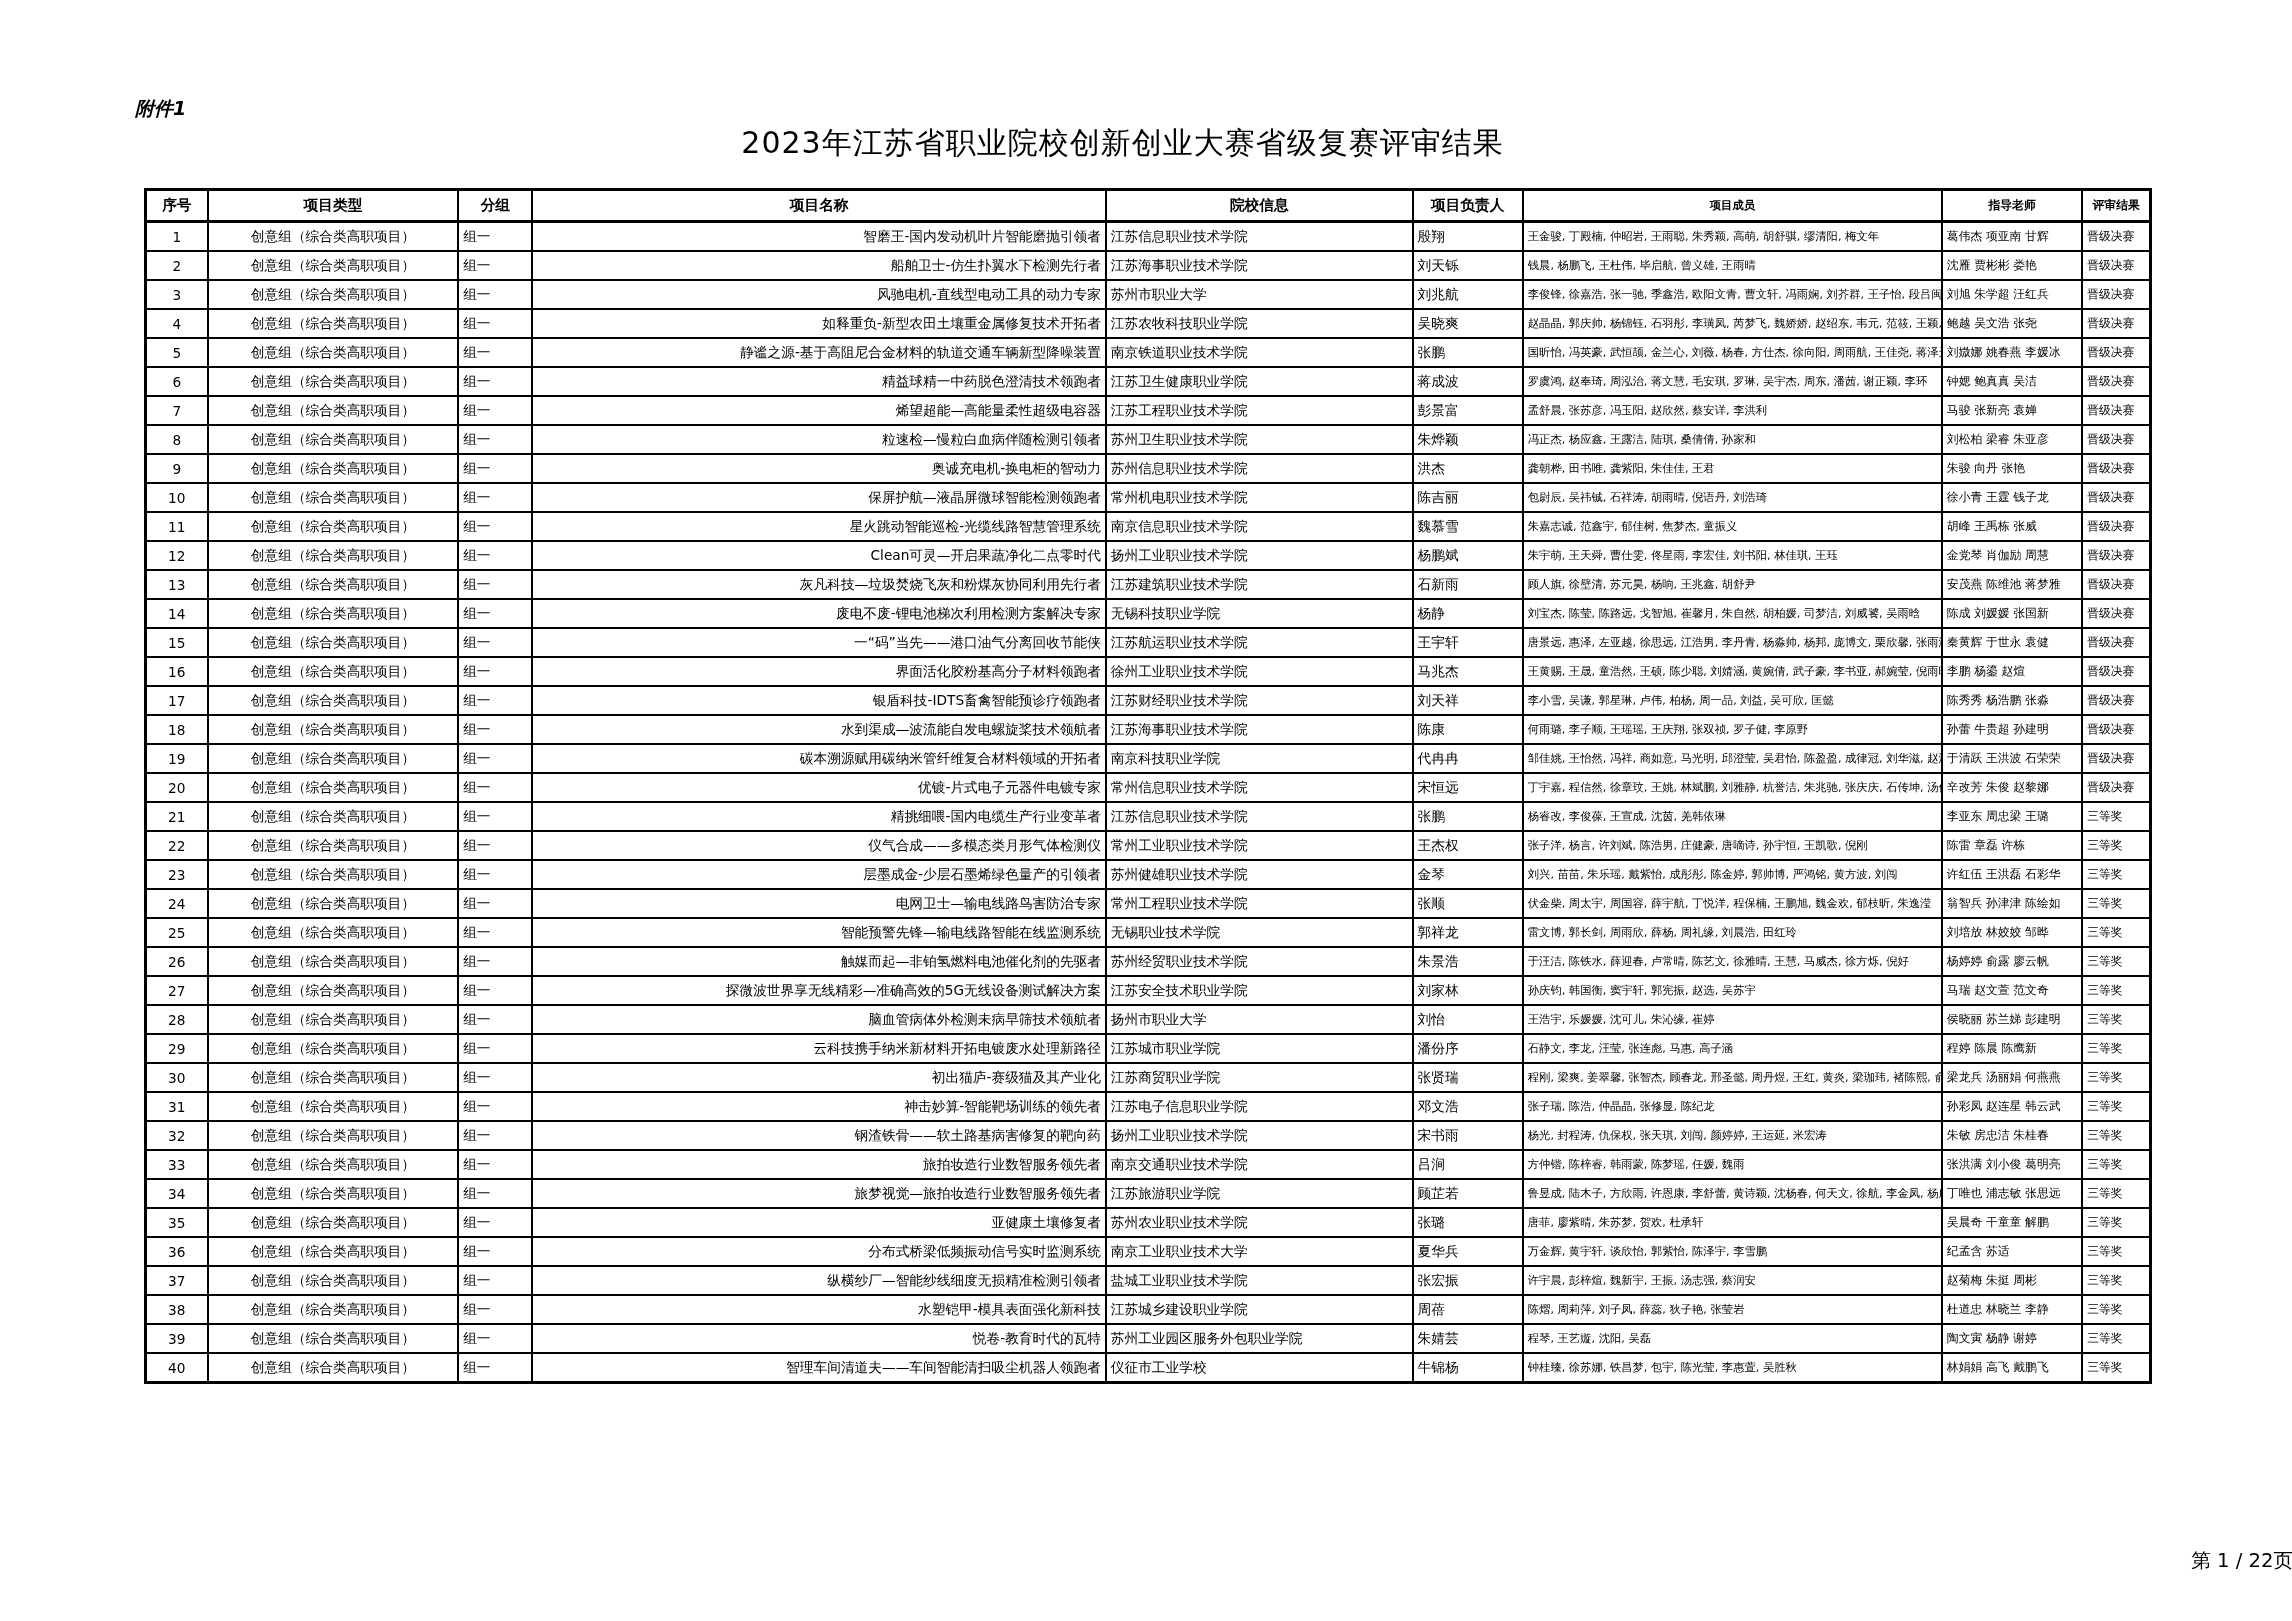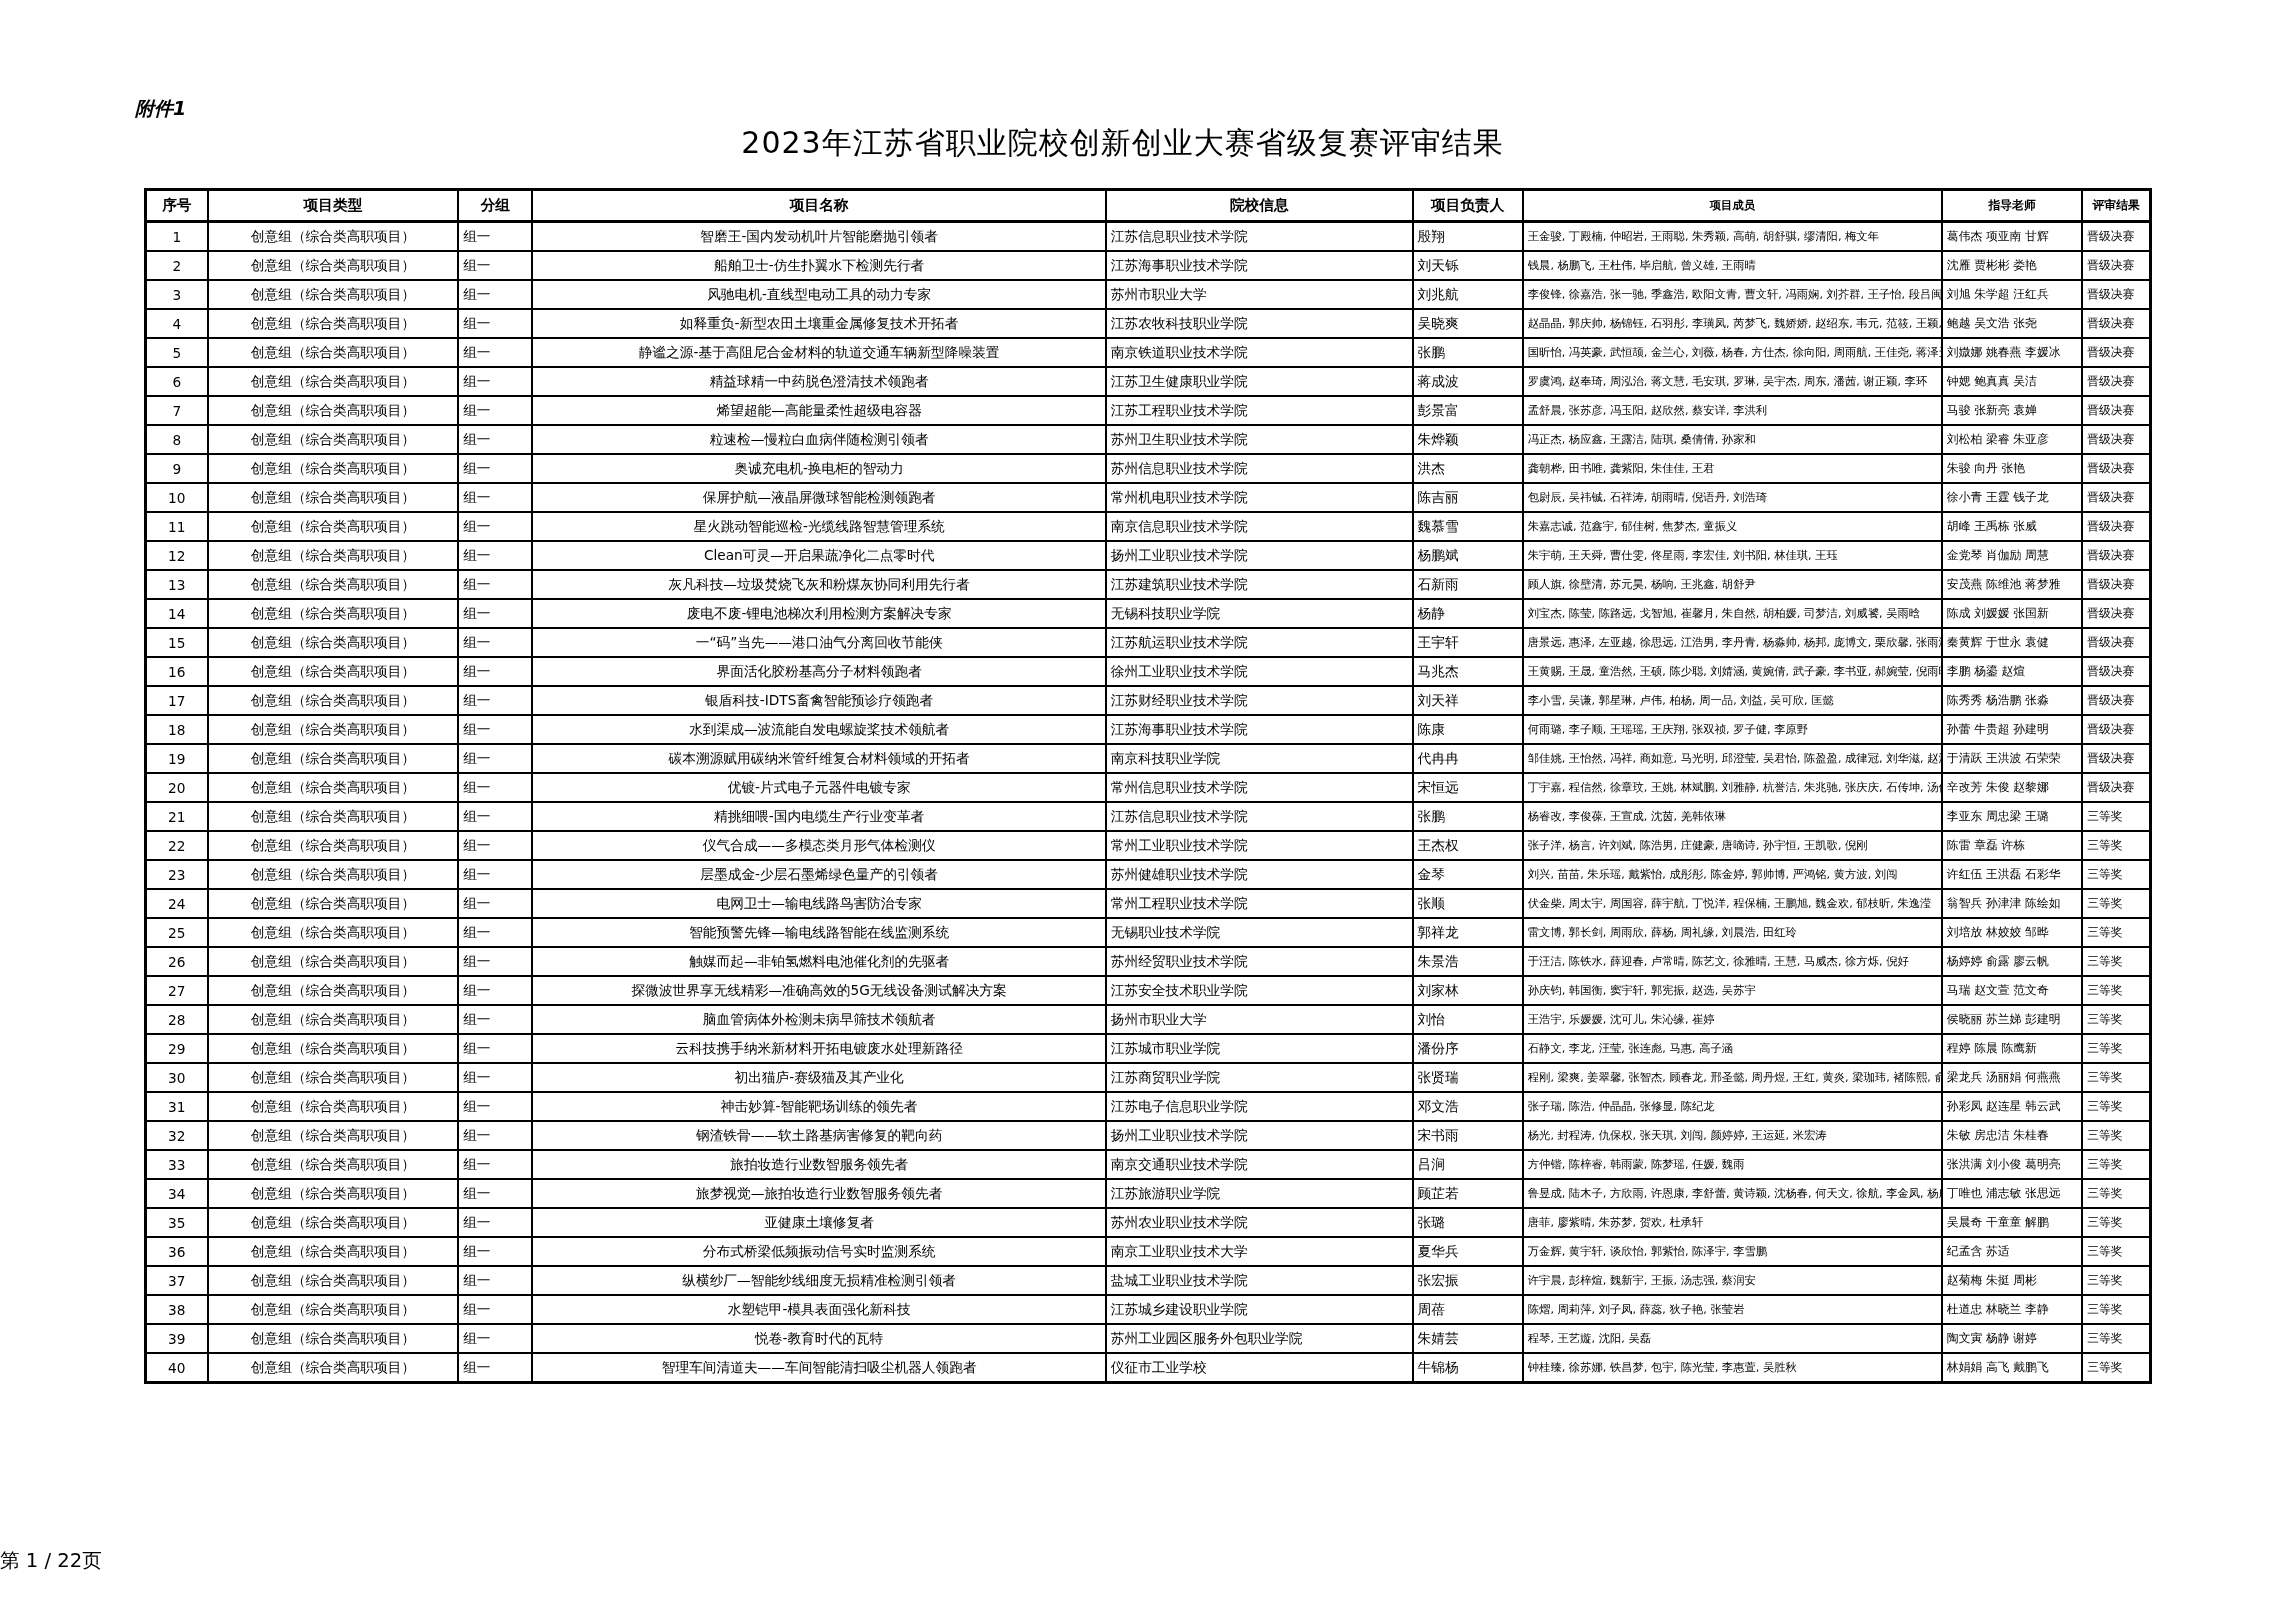--- a/index.html
+++ b/index.html
@@ -33,29 +33,29 @@
   }
   .doc-table thead th {
     height: 29px; font-size: 14.7px; font-weight: bold; text-align: center;
     border-bottom: 3.9px solid #000;
     margin-top: 15px;
   }
   .doc-table tbody td { height: 27px; font-size: 13.7px; }
   .col-seq     { text-align: center; font-size: 12.7px; }
   .col-type    { text-align: center; }
   .col-group   { text-align: left; }
-  .col-name    { text-align: center; padding-left: 6.9px; }
+  .col-name    { text-align: right; padding-left: 6.9px; }
   .col-school  { text-align: left; padding-left: 6.9px; }
   .col-leader  { text-align: left; padding-left: 6.9px; }
   .col-members { text-align: left; padding-left: 6.9px; font-size: 11.3px !important; }
   .col-advisors{ text-align: left; padding-left: 6.9px; font-size: 11.8px !important; }
   .col-result  { text-align: left; font-size: 11.8px !important; }
   .page-footer {
     position: absolute; left: 0; top: 1547px; width: 2293px;
-    text-align: left; font-size: 19.6px;
+    text-align: right; font-size: 19.6px;
   }
 </style>
 </head>
 <body>
 
 <div class="attachment-label">附件1</div>
 <div class="page-title">2023年江苏省职业院校创新创业大赛省级复赛评审结果</div>
 
 <table class="doc-table">
   <colgroup>

